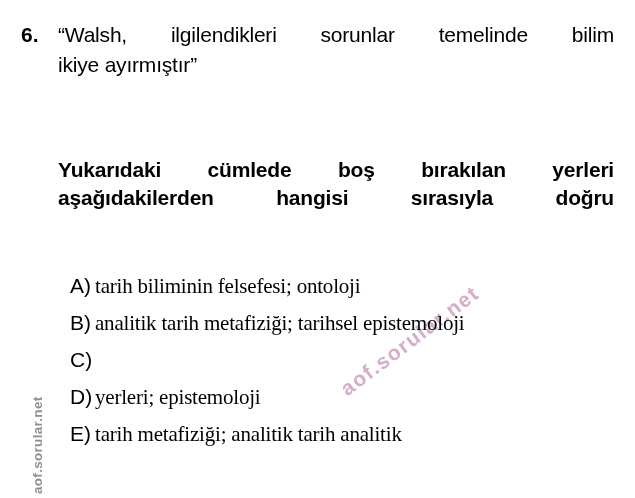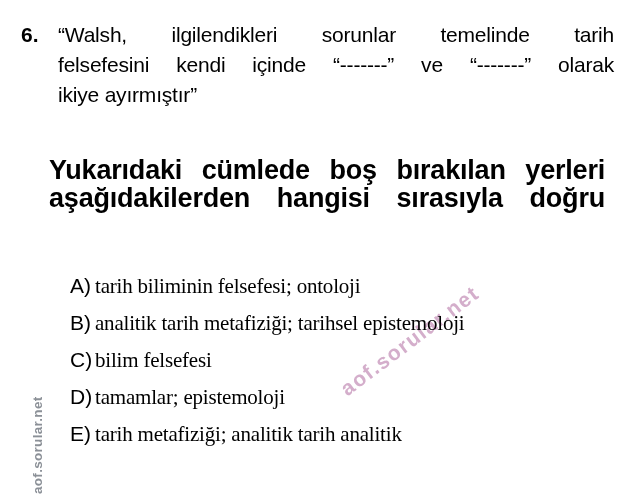--- a/index.html
+++ b/index.html
@@ -15,22 +15,22 @@
     position:absolute;left:21px;top:20px;
     font-size:21px;font-weight:bold;line-height:30px;
     z-index:2;
   }
   .qtext{
     position:absolute;left:58px;top:20px;width:556px;
     font-size:21px;line-height:30px;letter-spacing:-0.2px;
     z-index:2;
   }
   .prompt{
-    position:absolute;left:49px;top:156px;width:556px;
-    font-size:27px;font-weight:bold;line-height:28px;letter-spacing:-0.2px;
+    position:absolute;left:58px;top:156px;width:556px;
+    font-size:21px;font-weight:bold;line-height:28px;letter-spacing:-0.2px;
     z-index:2;
   }
   .just{text-align:justify;text-align-last:justify;}
   .options{
     position:absolute;left:70px;top:272px;width:544px;
     font-size:21px;z-index:2;
   }
   .row{display:flex;margin-bottom:9px;line-height:28px;}
   .letter{flex:0 0 25px;width:25px;}
   .otext{flex:1;letter-spacing:-0.2px;font-family:Liberation Serif, serif;}
@@ -56,22 +56,21 @@
 
 <div class="page">
 
   <div class="wm-diag">aof.sorular.net</div>
 
   <div class="wm-vert">aof.sorular.net</div>
 
   <div class="qnum">6.</div>
 
   <div class="qtext">
-    <div class="just">“Walsh,  ilgilendikleri  sorunlar  temelinde  tarih</div>
-    <div class="just">felsefesini kendi içinde “-------” ve “-------” olarak</div>
+    <div class="just">“Walsh,  ilgilendikleri  sorunlar  temelinde  bilim</div>
     <div>ikiye ayırmıştır”</div>
   </div>
 
   <div class="prompt">
     <div class="just">Yukarıdaki cümlede boş bırakılan yerleri</div>
     <div class="just">aşağıdakilerden hangisi sırasıyla doğru</div>
   </div>
 
   <div class="options">
 
@@ -85,28 +84,27 @@
     <div class="row">
       <div class="letter">B)</div>
       <div class="otext">
         <div>analitik tarih metafiziği; tarihsel epistemoloji</div>
       </div>
     </div>
 
     <div class="row">
       <div class="letter">C)</div>
       <div class="otext">
-        <div>bilim felsefesi</div>
       </div>
     </div>
 
     <div class="row">
       <div class="letter">D)</div>
       <div class="otext">
-        <div>tamamlar; epistemoloji</div>
+        <div>yerleri; epistemoloji</div>
       </div>
     </div>
 
     <div class="row">
       <div class="letter">E)</div>
       <div class="otext">
         <div>tarih metafiziği; analitik tarih analitik</div>
       </div>
     </div>
 

